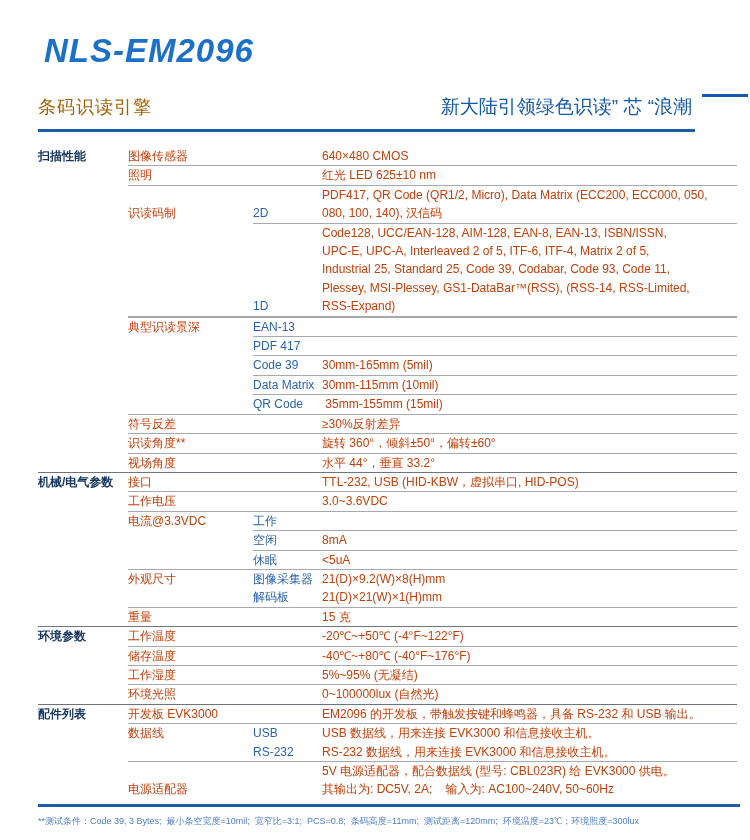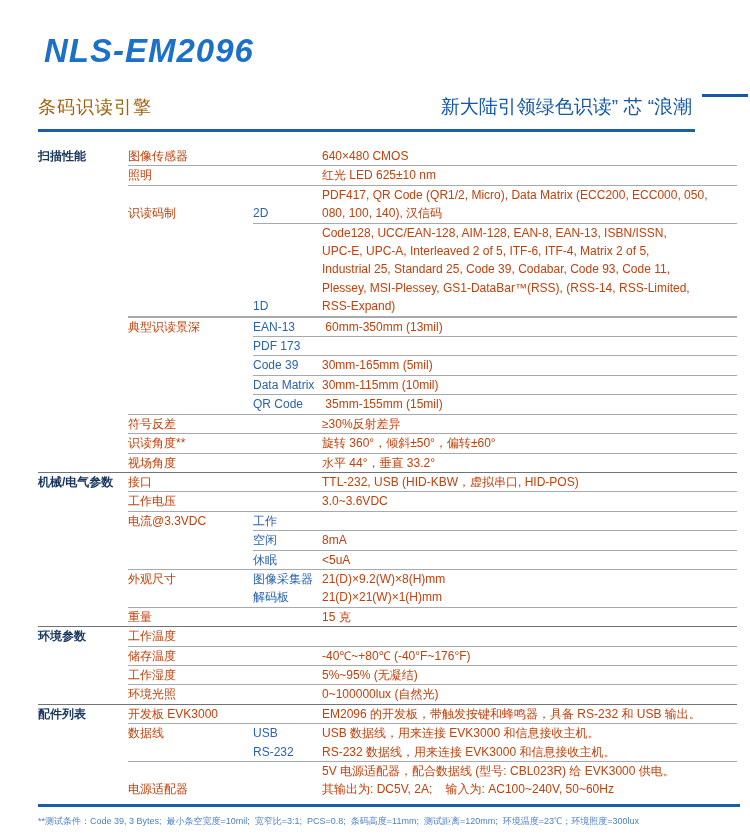--- a/index.html
+++ b/index.html
@@ -79,27 +79,26 @@
         <div class="c-prop"></div>
         <div class="c-sub">1D</div>
         <div class="c-value"><div class="">Code128, UCC/EAN-128, AIM-128, EAN-8, EAN-13, ISBN/ISSN,</div><div class="">UPC-E, UPC-A, Interleaved 2 of 5, ITF-6, ITF-4, Matrix 2 of 5,</div><div class="">Industrial 25, Standard 25, Code 39, Codabar, Code 93, Code 11,</div><div class="">Plessey, MSI-Plessey, GS1-DataBar™(RSS), (RSS-14, RSS-Limited,</div><div class="">RSS-Expand)</div></div>
       </div>
       <div class="rule-line prop"></div>
       <div class="rule-line prop"></div>
       <div class="t-row">
         <div class="c-section"></div>
         <div class="c-prop">典型识读景深</div>
         <div class="c-sub">EAN-13</div>
-        <div class="c-value"><div class=""> 60mm-350mm (13mil)</div></div>
-      </div>
-      <div class="rule-line sub"></div>
-      <div class="t-row">
-        <div class="c-section"></div>
-        <div class="c-prop"></div>
-        <div class="c-sub">PDF 173</div>
+      </div>
+      <div class="rule-line sub"></div>
+      <div class="t-row">
+        <div class="c-section"></div>
+        <div class="c-prop"></div>
+        <div class="c-sub">PDF 417</div>
       </div>
       <div class="rule-line sub"></div>
       <div class="t-row">
         <div class="c-section"></div>
         <div class="c-prop"></div>
         <div class="c-sub">Code 39</div>
         <div class="c-value"><div class="">30mm-165mm (5mil)</div></div>
       </div>
       <div class="rule-line sub"></div>
       <div class="t-row">
@@ -188,20 +187,21 @@
         <div class="c-section"></div>
         <div class="c-prop">重量</div>
         <div class="c-sub"></div>
         <div class="c-value"><div class="">15 克</div></div>
       </div>
       <div class="rule-line section"></div>
       <div class="t-row">
         <div class="c-section">环境参数</div>
         <div class="c-prop">工作温度</div>
         <div class="c-sub"></div>
+        <div class="c-value"><div class="">-20℃~+50℃ (-4°F~122°F)</div></div>
       </div>
       <div class="rule-line prop"></div>
       <div class="t-row">
         <div class="c-section"></div>
         <div class="c-prop">储存温度</div>
         <div class="c-sub"></div>
         <div class="c-value"><div class="">-40℃~+80℃ (-40°F~176°F)</div></div>
       </div>
       <div class="rule-line prop"></div>
       <div class="t-row">

